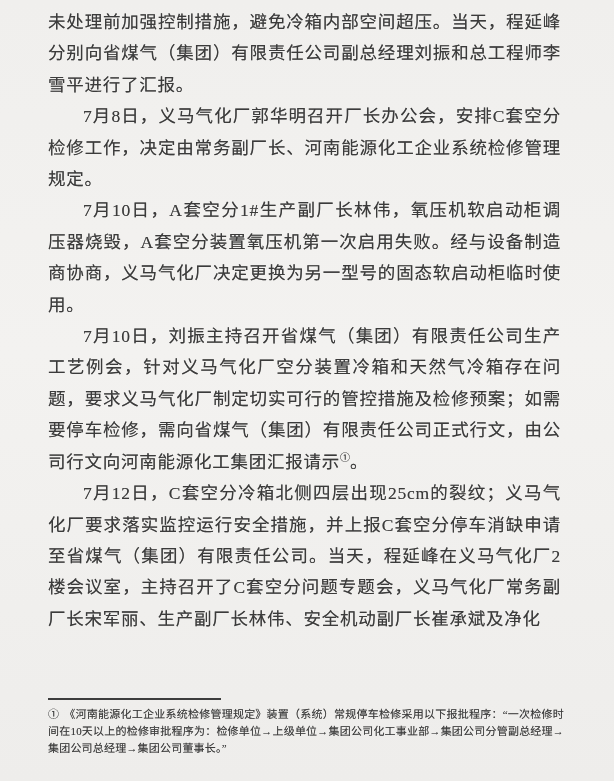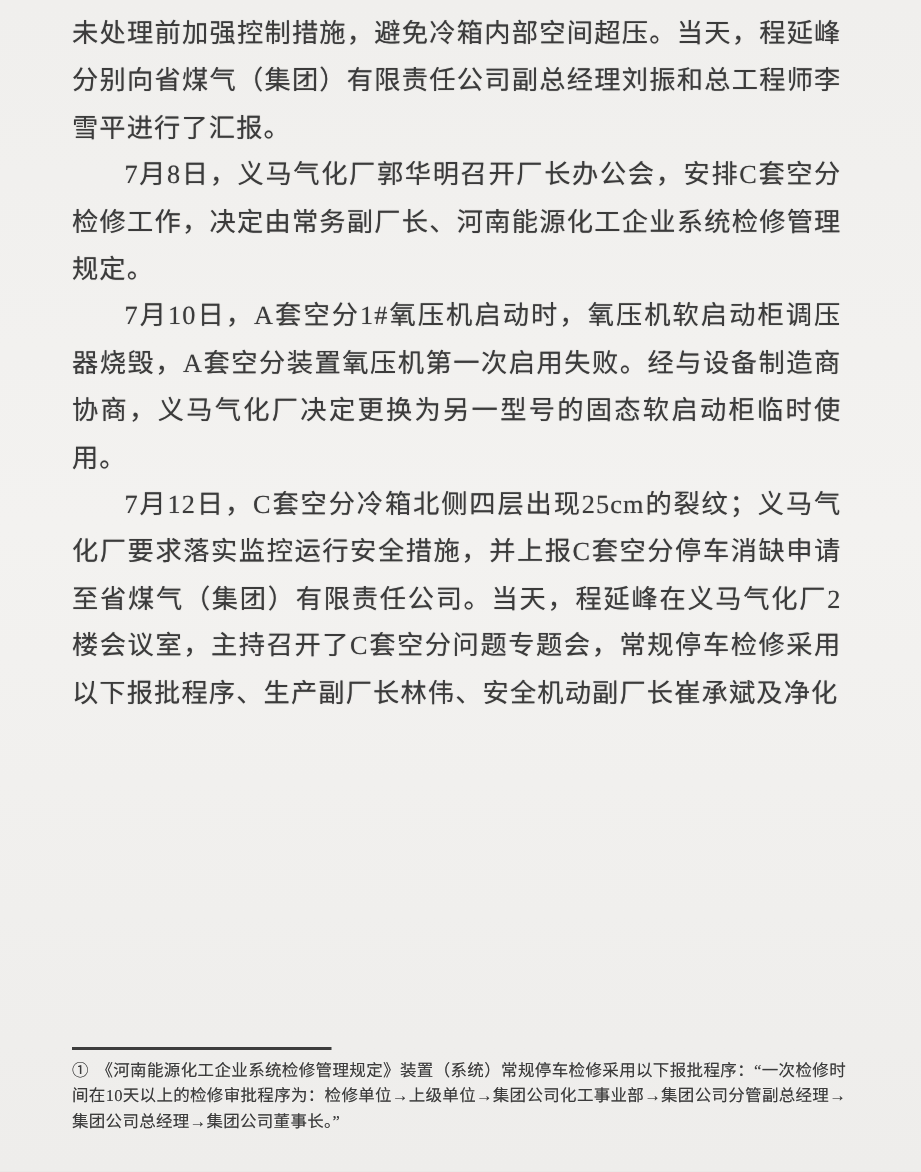--- a/index.html
+++ b/index.html
@@ -66,22 +66,23 @@
 </style>
 </head>
 <body>
 
 <div class="page">
 
   <div class="doc-body">
 
   <p class="para">未处理前加强控制措施，避免冷箱内部空间超压。当天，程延峰分别向省煤气（集团）有限责任公司副总经理刘振和总工程师李雪平进行了汇报。</p>
       <p class="para indent">7月8日，义马气化厂郭华明召开厂长办公会，安排C套空分检修工作，决定由常务副厂长、河南能源化工企业系统检修管理规定。</p>
-      <p class="para indent">7月10日，A套空分1#氧压机启动时，氧压机软启动柜调压器烧毁，A套空分装置氧压机第一次启用失败。经与设备制造商协商，义马气化厂决定更换为另一型号的固态软启动柜临时使用。</p>
-      <p class="para indent">7月12日，C套空分冷箱北侧四层出现25cm的裂纹；义马气化厂要求落实监控运行安全措施，并上报C套空分停车消缺申请至省煤气（集团）有限责任公司。当天，程延峰在义马气化厂2楼会议室，主持召开了C套空分问题专题会，常规停车检修采用以下报批程序、生产副厂长林伟、安全机动副厂长崔承斌及净化</p>
+      <p class="para indent">7月10日，A套空分1#生产副厂长林伟，氧压机软启动柜调压器烧毁，A套空分装置氧压机第一次启用失败。经与设备制造商协商，义马气化厂决定更换为另一型号的固态软启动柜临时使用。</p>
+      <p class="para indent">7月10日，刘振主持召开省煤气（集团）有限责任公司生产工艺例会，针对义马气化厂空分装置冷箱和天然气冷箱存在问题，要求义马气化厂制定切实可行的管控措施及检修预案；如需要停车检修，需向省煤气（集团）有限责任公司正式行文，由公司行文向河南能源化工集团汇报请示<sup class="fn-ref">①</sup>。</p>
+      <p class="para indent">7月12日，C套空分冷箱北侧四层出现25cm的裂纹；义马气化厂要求落实监控运行安全措施，并上报C套空分停车消缺申请至省煤气（集团）有限责任公司。当天，程延峰在义马气化厂2楼会议室，主持召开了C套空分问题专题会，义马气化厂常务副厂长宋军丽、生产副厂长林伟、安全机动副厂长崔承斌及净化</p>
     </div>
 
   <div class="footnote">
     <div class="fn-rule"></div>
     <div class="fn-text">
       <span class="fn-marker">①</span><span>《河南能源化工企业系统检修管理规定》装置（系统）常规停车检修采用以下报批程序：“一次检修时间在10天以上的检修审批程序为：检修单位→上级单位→集团公司化工事业部→集团公司分管副总经理→集团公司总经理→集团公司董事长。”</span>
     </div>
   </div>
 
 </div>

